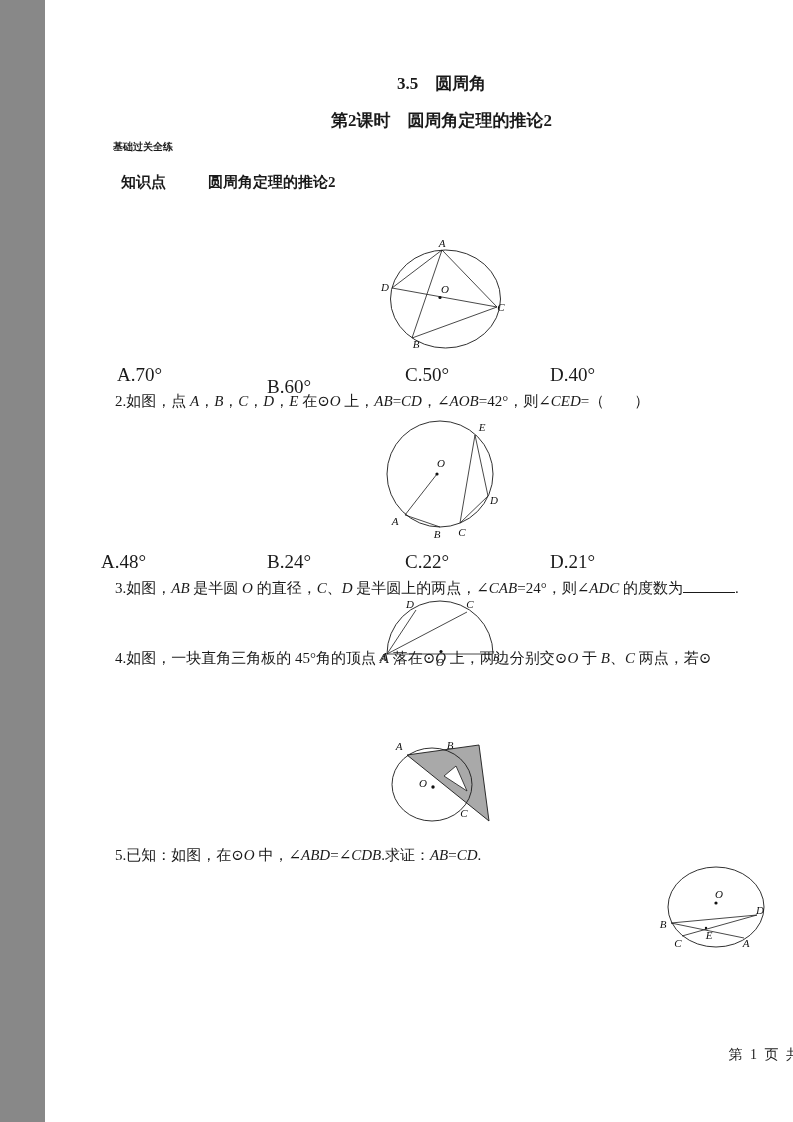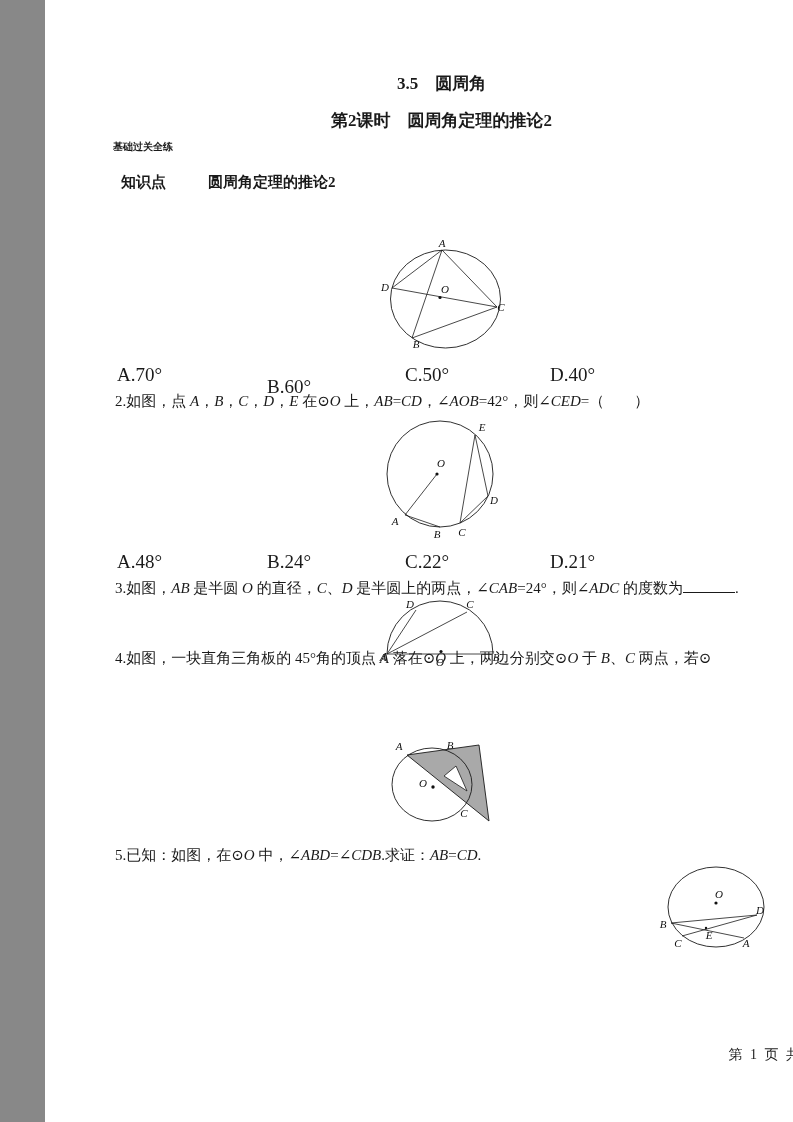--- a/index.html
+++ b/index.html
@@ -82,21 +82,21 @@
     <circle class="dot" cx="62" cy="57" r="1.6"></circle>
     <text x="66" y="50">O</text>
     <text x="107" y="14">E</text>
     <text x="119" y="87">D</text>
     <text x="87" y="119">C</text>
     <text x="62" y="121">B</text>
     <text x="20" y="108">A</text>
   </svg>
 
   <div class="abs opt-row">
-    <span style="left:72px;top:551px">A.48°</span>
+    <span style="left:56px;top:551px">A.48°</span>
     <span style="left:222px;top:551px">B.24°</span>
     <span style="left:360px;top:551px">C.22°</span>
     <span style="left:505px;top:551px">D.21°</span>
   </div>
 
   <div class="abs qtext q3">
     <span>3.如图，<i>AB</i> 是半圆 <i>O</i> 的直径，<i>C</i>、<i>D</i> 是半圆上的两点，∠<i>CAB</i>=24°，则∠<i>ADC</i> 的度数为</span><span class="blank"></span><span>.</span>
   </div>
 
   <svg style="left:334px;top:597px" width="125" height="73" viewBox="0 0 125 73">

